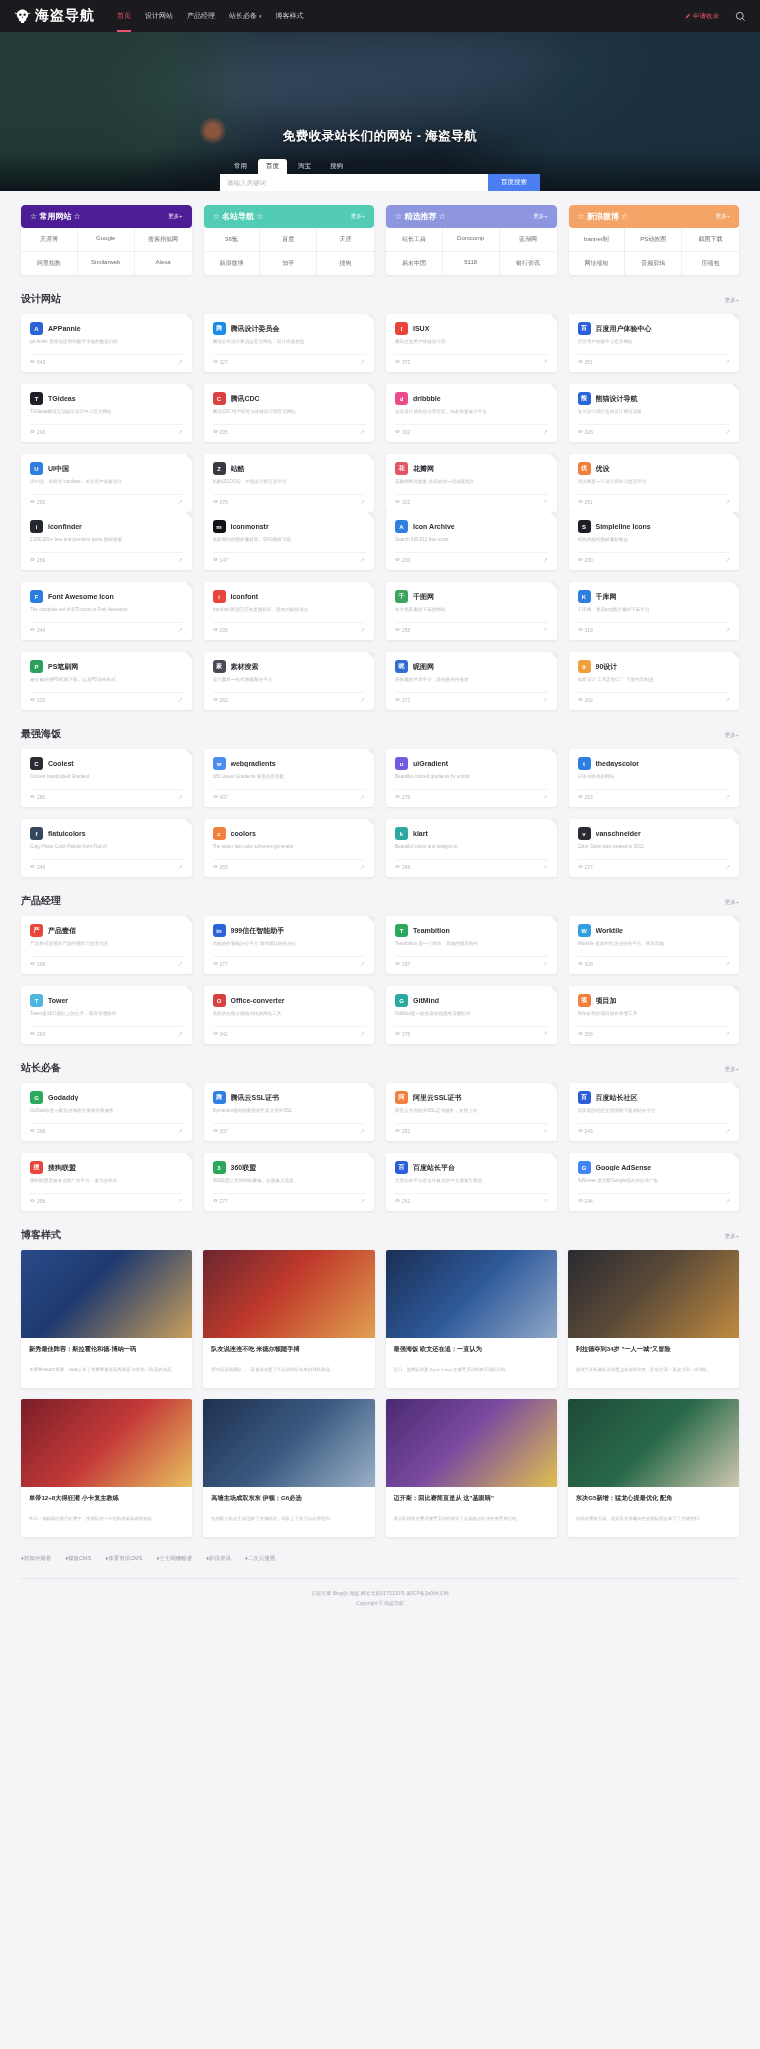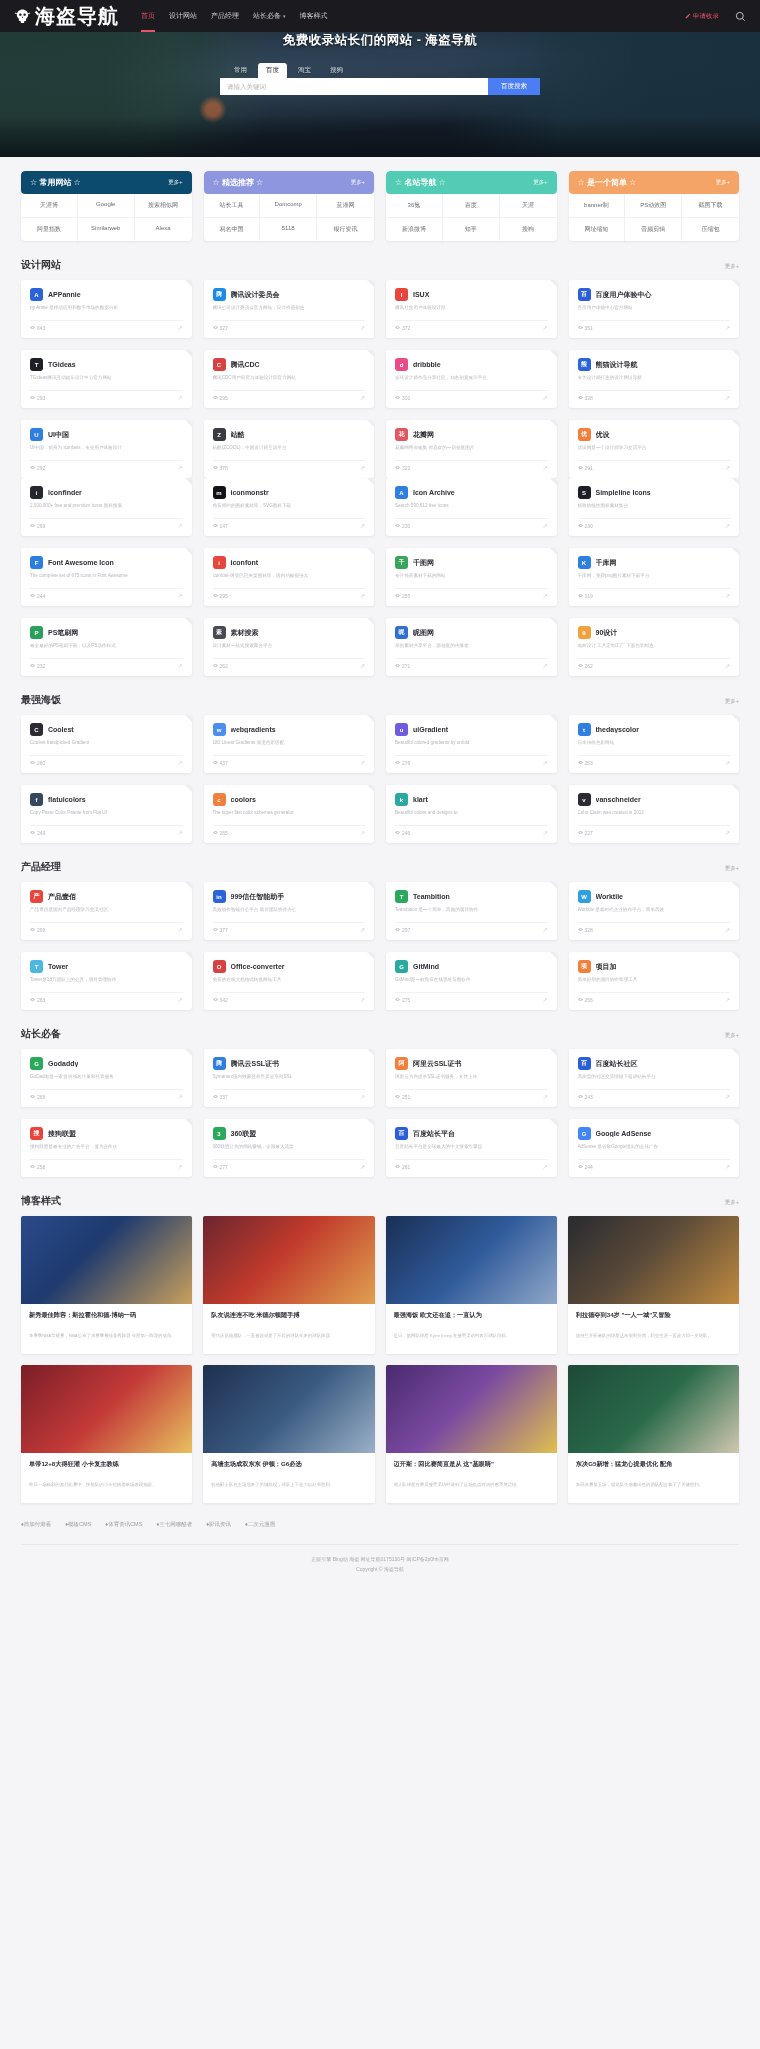--- a/index.html
+++ b/index.html
@@ -9,42 +9,42 @@
   }
   a { text-decoration:none; color:inherit; }
 
   
   .header {
     height:32px; background:#1b1b1f; display:flex; align-items:center;
     padding:0 14px; position:relative;
   }
   .logo { display:flex; align-items:center; gap:4px; }
   .logo-mark { width:17px; height:17px; display:block; }
-  .logo-text { color:#fff; font-size:20px; font-weight:bold; letter-spacing:1px;text-align:right; }
+  .logo-text { color:#fff; font-size:14px; font-weight:bold; letter-spacing:1px;text-align:right; }
   .nav { display:flex; align-items:center; gap:14px; margin-left:22px; }
   .nav-item {
     color:#cfcfd4; font-size:7px; position:relative; padding:2px 0; white-space:nowrap;
   }
   .nav-item.active { color:#e8536b; }
   .nav-item.active::after {
     content:""; position:absolute; left:0; right:0; bottom:-9px; height:2px; background:#e8536b;
   }
   .caret { display:inline-block; margin-left:2px; font-size:5px; opacity:.8; }
   .header-right { margin-left:auto; display:flex; align-items:center; gap:16px; }
   .submit-link { color:#e8536b; font-size:6.5px; display:flex; align-items:center; gap:2px; }
   .search-ico { width:11px; height:11px; }
 
   
   .hero {
-    height:125px; position:relative; overflow:hidden;
+    height:159px; position:relative; overflow:hidden;
     background:
       radial-gradient(ellipse at 20% 35%, rgba(90,120,150,.45), transparent 55%),
       radial-gradient(ellipse at 72% 20%, rgba(70,100,130,.4), transparent 50%),
       linear-gradient(170deg,#1d2b38 0%, #16222e 45%, #101a24 100%);
-    display:flex; flex-direction:column; align-items:center; justify-content:flex-start;
+    display:flex; flex-direction:column; align-items:center; justify-content:flex-end;
   }
   .hero::before {
     content:""; position:absolute; inset:0;
     background:
       radial-gradient(circle at 28% 62%, rgba(220,110,60,.55) 0 1.2%, transparent 2.5%),
       radial-gradient(circle at 8% 30%, rgba(40,70,60,.7) 0 16%, transparent 30%),
       radial-gradient(circle at 92% 72%, rgba(30,55,70,.75) 0 20%, transparent 36%),
       linear-gradient(90deg, rgba(12,20,28,.65) 0 14%, transparent 30% 70%, rgba(12,20,28,.7) 86% 100%);
   }
   .hero::after{
@@ -193,64 +193,64 @@
       <input class="search-input" placeholder="请输入关键词" style="">
       <button class="search-btn">百度搜索</button>
     </div>
   </div>
 </div>
 
 <div class="wrap">
 
   <div class="quickrow" id="quickrow">
       <div class="qpanel">
-        <div class="qhead" style="background:#0c4a6e">
+        <div class="qhead" style="background:#4c1d95">
        <span>☆ 常用网站 ☆</span>
        <a class="more">更多+</a>
      </div>
      <div class="qgrid">
           <a class="qlink">天涯博</a>
           <a class="qlink">Google</a>
           <a class="qlink">搜索相似网</a>
           <a class="qlink">阿里指数</a>
           <a class="qlink">Similarweb</a>
           <a class="qlink">Alexa</a>
         </div>
       </div>
       <div class="qpanel">
+        <div class="qhead" style="background:#52ccb4">
+       <span>☆ 名站导航 ☆</span>
+       <a class="more">更多+</a>
+     </div>
+     <div class="qgrid">
+          <a class="qlink">36氪</a>
+          <a class="qlink">百度</a>
+          <a class="qlink">天涯</a>
+          <a class="qlink">新浪微博</a>
+          <a class="qlink">知乎</a>
+          <a class="qlink">搜狗</a>
+        </div>
+      </div>
+      <div class="qpanel">
         <div class="qhead" style="background:#8e96e0">
        <span>☆ 精选推荐 ☆</span>
        <a class="more">更多+</a>
      </div>
      <div class="qgrid">
           <a class="qlink">站长工具</a>
           <a class="qlink">Domcomp</a>
           <a class="qlink">蓝湖网</a>
           <a class="qlink">易名中国</a>
           <a class="qlink">5118</a>
           <a class="qlink">银行资讯</a>
         </div>
       </div>
       <div class="qpanel">
-        <div class="qhead" style="background:#52ccb4">
-       <span>☆ 名站导航 ☆</span>
-       <a class="more">更多+</a>
-     </div>
-     <div class="qgrid">
-          <a class="qlink">36氪</a>
-          <a class="qlink">百度</a>
-          <a class="qlink">天涯</a>
-          <a class="qlink">新浪微博</a>
-          <a class="qlink">知乎</a>
-          <a class="qlink">搜狗</a>
-        </div>
-      </div>
-      <div class="qpanel">
         <div class="qhead" style="background:#f5a468">
-       <span>☆ 是一个简单 ☆</span>
+       <span>☆ 新浪微博 ☆</span>
        <a class="more">更多+</a>
      </div>
      <div class="qgrid">
           <a class="qlink">banner制</a>
           <a class="qlink">PS动效图</a>
           <a class="qlink">截图下载</a>
           <a class="qlink">网址缩短</a>
           <a class="qlink">音频剪辑</a>
           <a class="qlink">压缩包</a>
         </div>

